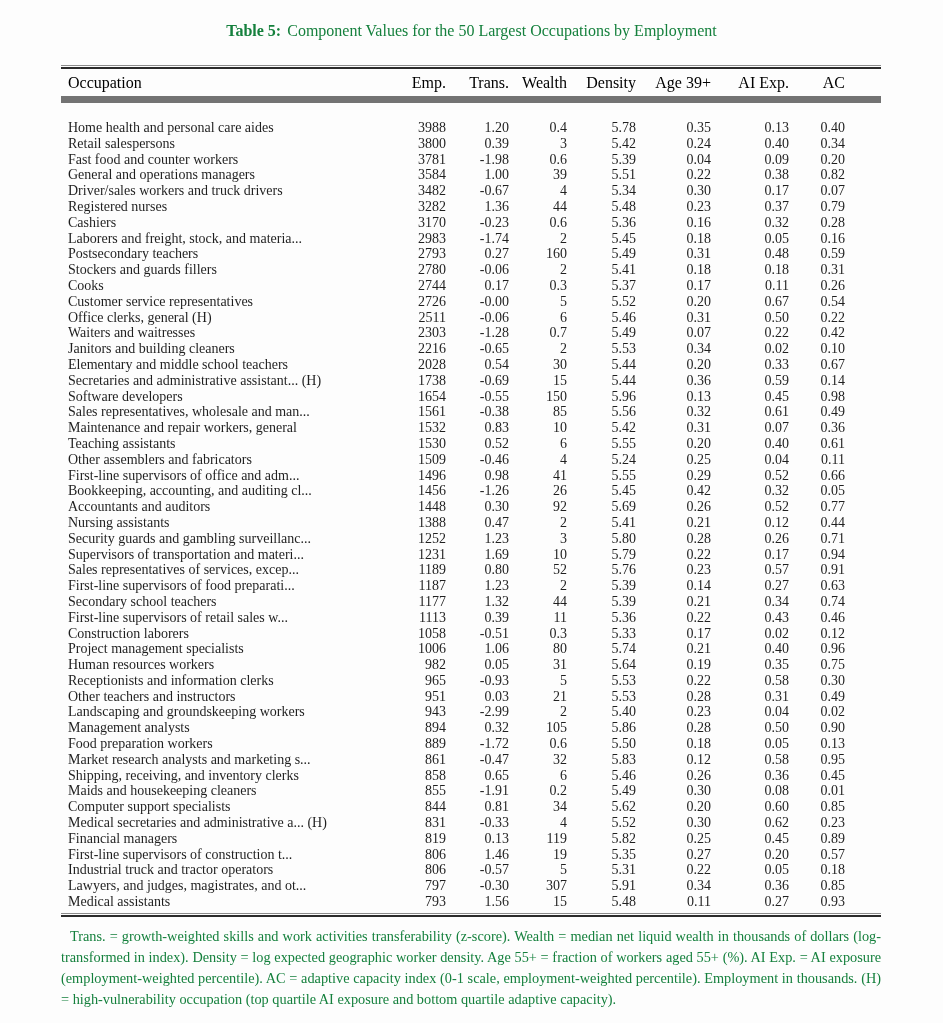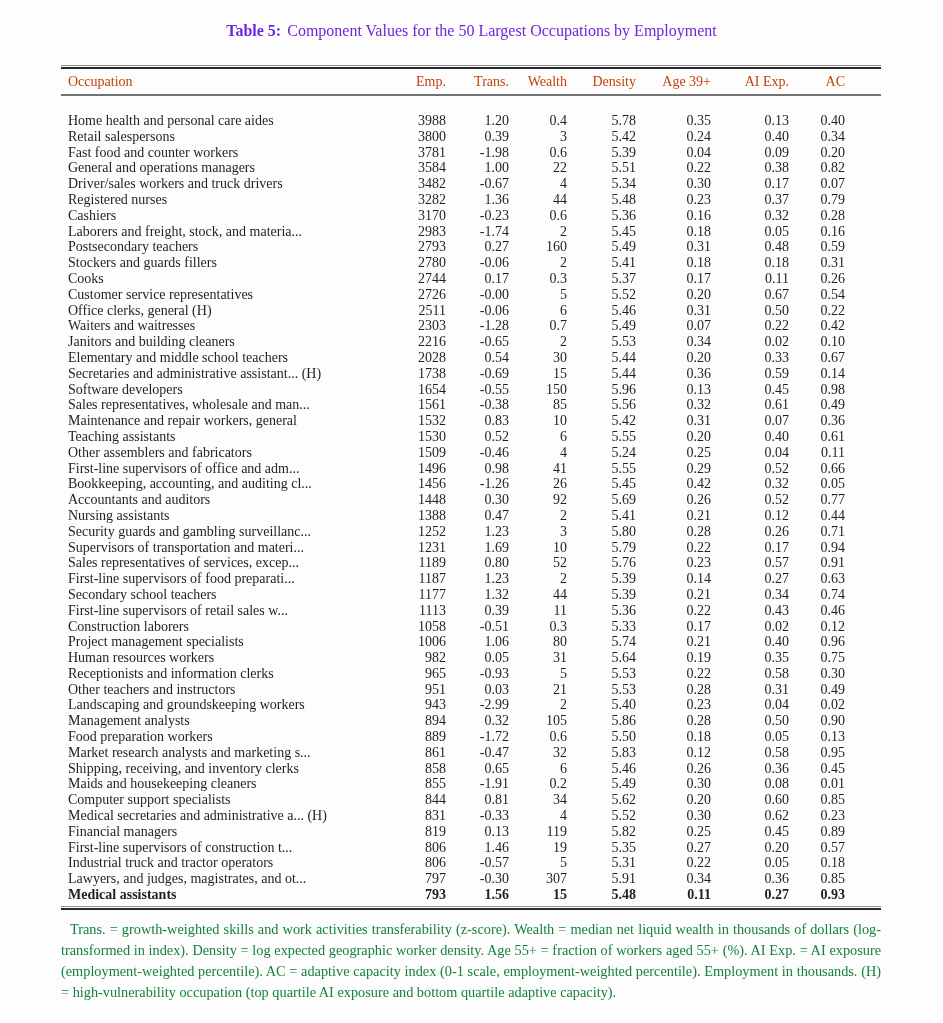--- a/index.html
+++ b/index.html
@@ -13,21 +13,21 @@
   }
   .page {
     width: 943px;
     height: 1023px;
     padding-top: 22px;
   }
   .caption {
     text-align: center;
     font-size: 16px;
     margin-bottom: 25px;
-    color: #6d28d9;
+    color: #15803d;
   }
   .caption-label { font-weight: bold; margin-right: 6px; }
   .table-wrap {
     width: 820px;
     margin-left: 61px;
   }
   .rule-double {
     height: 4px;
     border-top: 1px solid #8c8c8c;
     border-bottom: 2px solid #2b2b2b;
@@ -36,34 +36,34 @@
     width: 820px;
     border-collapse: collapse;
     table-layout: fixed;
     font-size: 14px;
   }
   table.paper-table th {
     font-weight: normal;
     text-align: right;
     vertical-align: bottom;
     padding: 5px 0 4px 0;
-    border-bottom: 2px solid #737373;
-    font-size: 14px;
-    color: #c2410c;
+    border-bottom: 7px solid #737373;
+    font-size: 16px;
+    color: #000000;
   }
   table.paper-table th:first-child {
     text-align: left;
     padding-left: 7px;
   }
   table.paper-table th:last-child,
   table.paper-table td:last-child {
     padding-right: 36px;
   }
   table.paper-table tbody tr:first-child td { padding-top: 17px; }
-  table.paper-table tbody tr:last-child td { padding-bottom: 3px; font-weight: bold; }
+  table.paper-table tbody tr:last-child td { padding-bottom: 3px; }
   table.paper-table td {
     text-align: right;
     line-height: 15.8px;
     height: 15.8px;
     white-space: nowrap;
     overflow: hidden;
     color: #1f1f1f;
   }
   table.paper-table td:first-child {
     text-align: left;
@@ -150,21 +150,21 @@
             <td>0.6</td>
             <td>5.39</td>
             <td>0.04</td>
             <td>0.09</td>
             <td>0.20</td>
           </tr>
           <tr>
             <td>General and operations managers</td>
             <td>3584</td>
             <td>1.00</td>
-            <td>22</td>
+            <td>39</td>
             <td>5.51</td>
             <td>0.22</td>
             <td>0.38</td>
             <td>0.82</td>
           </tr>
           <tr>
             <td>Driver/sales workers and truck drivers</td>
             <td>3482</td>
             <td>-0.67</td>
             <td>4</td>

